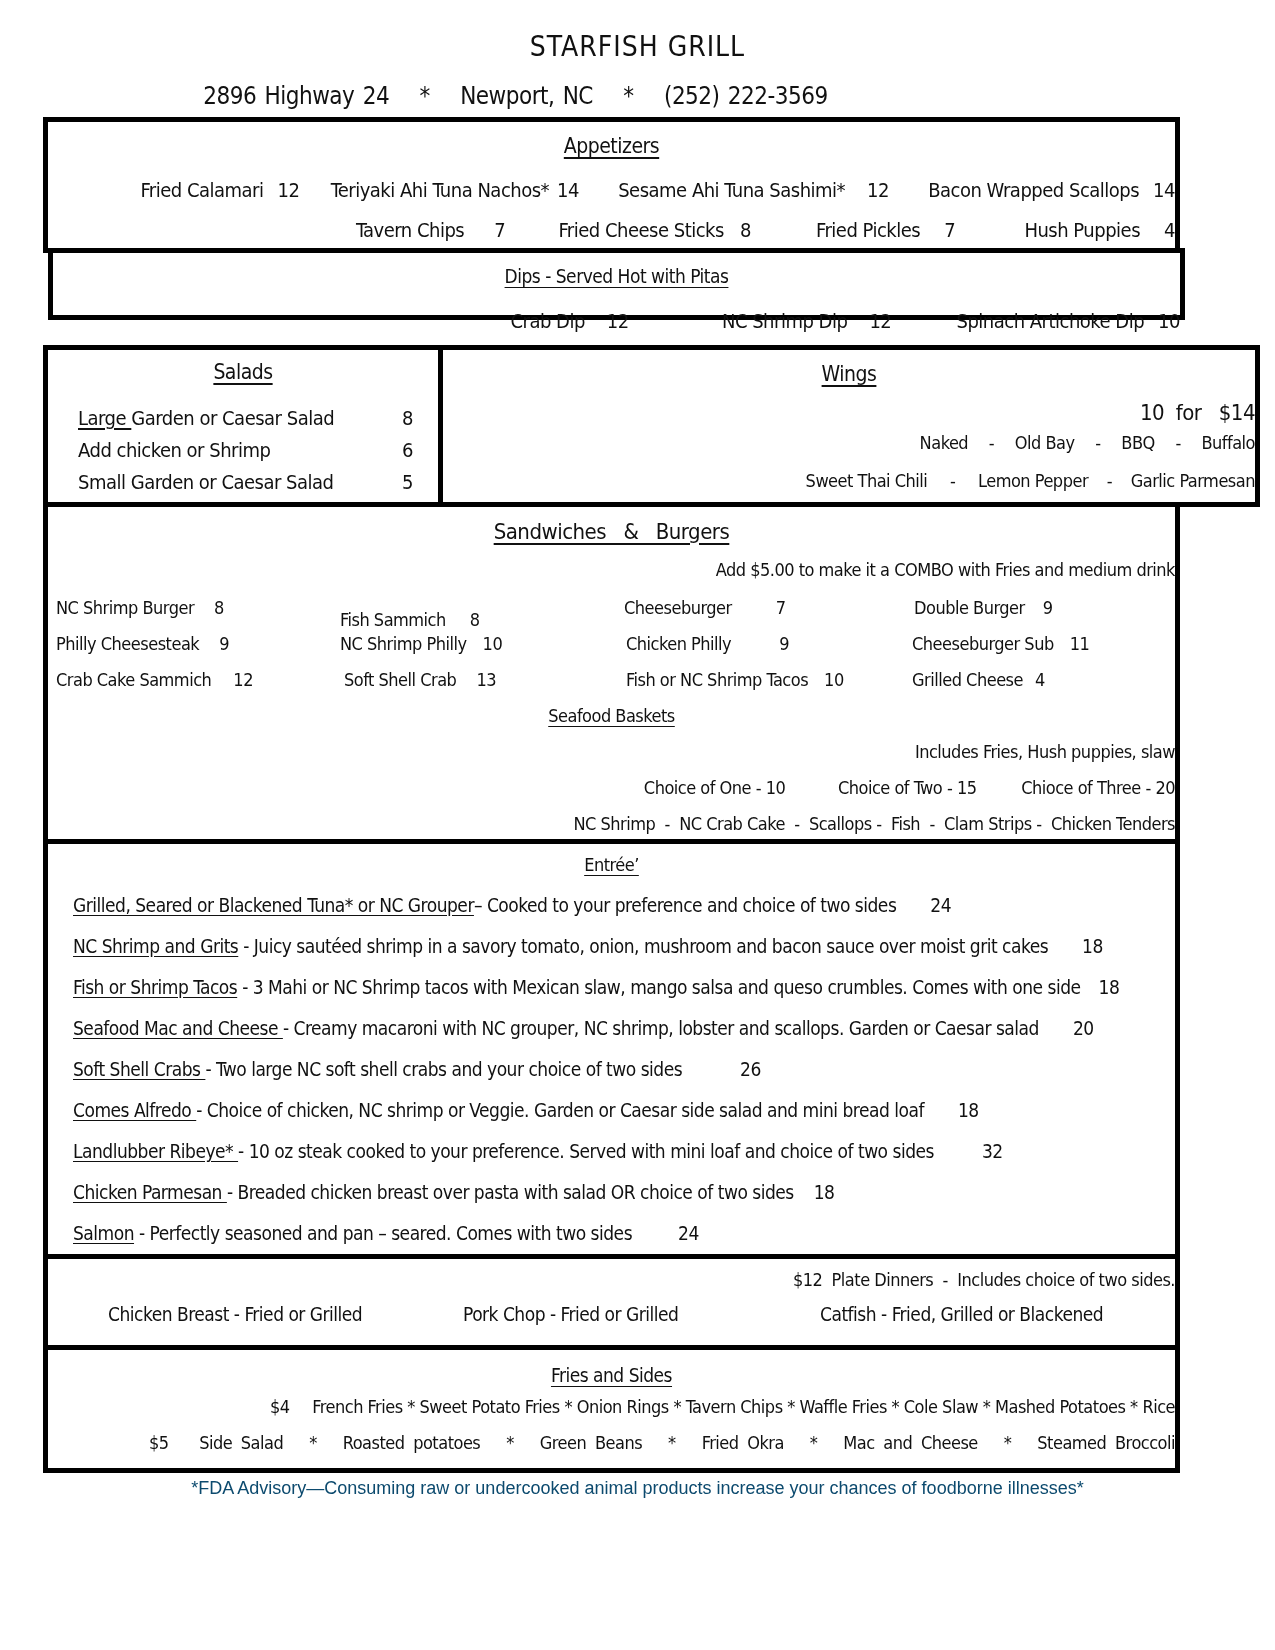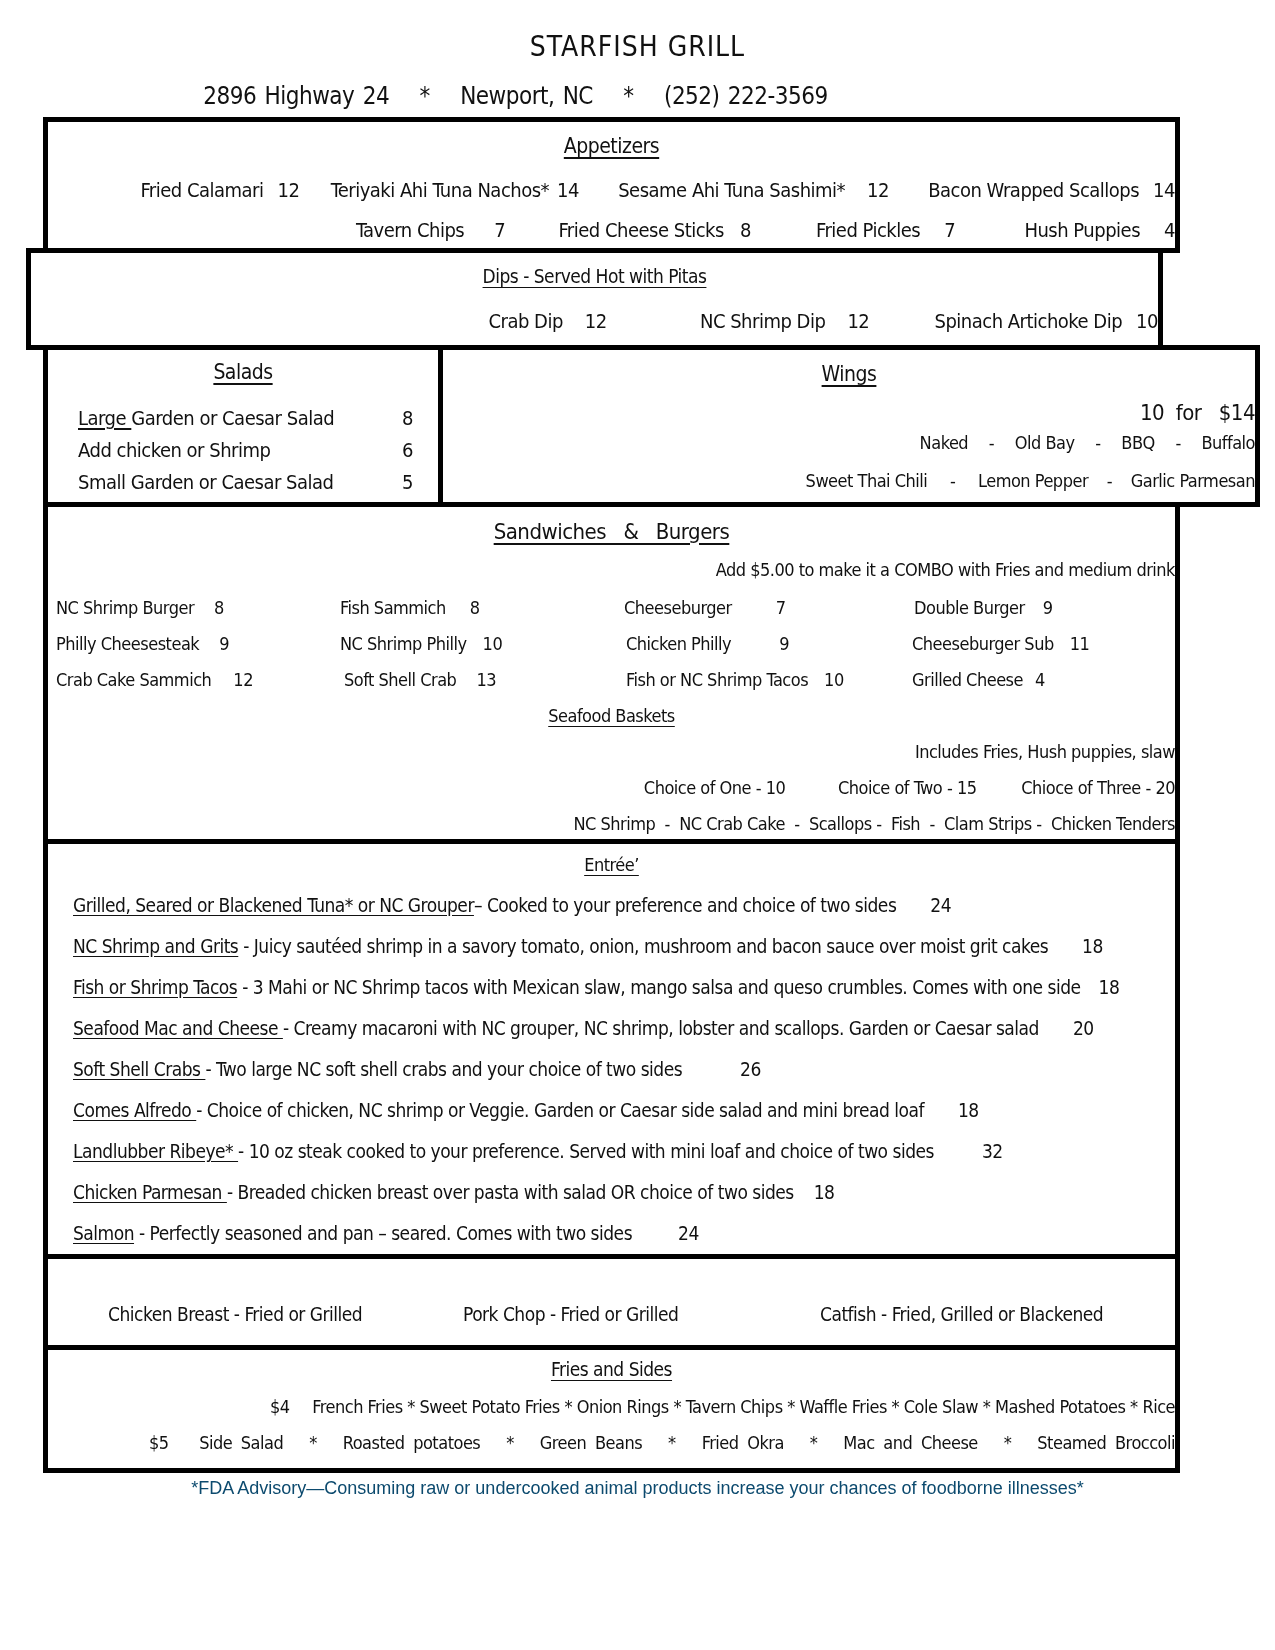--- a/index.html
+++ b/index.html
@@ -58,21 +58,21 @@
     <span class="item"><span>Bacon Wrapped Scallops</span><span class="price">14</span></span>
   </div>
   <div class="row centered" style="top:96px;">
     <span class="item" style="margin-right:48px;"><span>Tavern Chips</span><span class="price" style="margin-left:30px;">7</span></span>
     <span class="item" style="margin-right:60px;"><span>Fried Cheese Sticks</span><span class="price" style="margin-left:16px;">8</span></span>
     <span class="item" style="margin-right:64px;"><span>Fried Pickles</span><span class="price" style="margin-left:24px;">7</span></span>
     <span class="item"><span>Hush Puppies</span><span class="price" style="margin-left:24px;">4</span></span>
   </div>
 </div>
 
-<div class="box hand" style="left:26px; top:248px; width:1137px; height:102px;">
+<div class="box hand" style="left:48px; top:248px; width:1137px; height:72px;">
   <div class="heading" style="position:absolute; top:12px; left:0; right:0; font-size:19px;">Dips - Served Hot with Pitas</div>
   <div class="row centered" style="top:56px;">
     <span class="item" style="margin-right:88px;"><span>Crab Dip</span><span class="price" style="margin-left:22px;">12</span></span>
     <span class="item" style="margin-right:60px;"><span>NC Shrimp Dip</span><span class="price" style="margin-left:22px;">12</span></span>
     <span class="item"><span>Spinach Artichoke Dip</span><span class="price">10</span></span>
   </div>
 </div>
 
 <div class="box hand" style="left:43px; top:345px; width:400px; height:162px;">
   <div class="heading" style="position:absolute; top:10px; left:0; right:0;">Salads</div>
@@ -110,21 +110,21 @@
     <span>Garlic Parmesan</span>
   </div>
 </div>
 
 <div class="box hand" style="left:43px; top:502px; width:1137px; height:342px;">
   <div class="heading" style="position:absolute; top:12px; left:0; right:0; font-size:22px; white-space:pre;">Sandwiches   &amp;   Burgers</div>
   <div class="row centered" style="top:52px; font-size:18px;">Add $5.00 to make it a COMBO with Fries and medium drink</div>
 
   <div class="row" style="top:90px; left:8px; font-size:18px;">
     <span style="position:absolute; left:0;"><span>NC Shrimp Burger</span><span class="price" style="margin-left:20px;">8</span></span>
-    <span style="position:absolute; left:284px;"><span>Fish Sammich</span><span class="price" style="margin-left:24px;">8</span></span>
+    <span style="position:absolute; left:284px;margin-top:12px;"><span>Fish Sammich</span><span class="price" style="margin-left:24px;">8</span></span>
     <span style="position:absolute; left:568px;"><span>Cheeseburger</span><span class="price" style="margin-left:44px;">7</span></span>
     <span style="position:absolute; left:858px;text-align:center;"><span>Double Burger</span><span class="price" style="margin-left:18px;">9</span></span>
   </div>
   <div class="row" style="top:126px; left:8px; font-size:18px;">
     <span style="position:absolute; left:0;"><span>Philly Cheesesteak</span><span class="price" style="margin-left:20px;">9</span></span>
     <span style="position:absolute; left:284px;"><span>NC Shrimp Philly</span><span class="price" style="margin-left:16px;">10</span></span>
     <span style="position:absolute; left:570px;"><span>Chicken Philly</span><span class="price" style="margin-left:48px;">9</span></span>
     <span style="position:absolute; left:856px;"><span>Cheeseburger Sub</span><span class="price" style="margin-left:16px;">11</span></span>
   </div>
   <div class="row" style="top:162px; left:8px; font-size:18px;">
@@ -158,27 +158,28 @@
   <div class="entree" style="top:132px;"><span class="u">Fish or Shrimp Tacos</span><span> - 3 Mahi or NC Shrimp tacos with Mexican slaw, mango salsa and queso crumbles. Comes with one side</span><span class="eprice" style="margin-left:18px;">18</span></div>
   <div class="entree" style="top:173px;"><span class="u">Seafood Mac and Cheese </span><span> -  Creamy macaroni with NC grouper, NC shrimp, lobster and scallops.   Garden or Caesar salad</span><span class="eprice">20</span></div>
   <div class="entree" style="top:214px;"><span class="u">Soft Shell Crabs </span><span> -  Two large NC soft shell crabs and your choice of two sides</span><span class="eprice" style="margin-left:58px;">26</span></div>
   <div class="entree" style="top:255px;"><span class="u">Comes Alfredo </span><span> - Choice of chicken, NC shrimp or Veggie.  Garden or Caesar side salad and mini bread loaf</span><span class="eprice">18</span></div>
   <div class="entree" style="top:296px;"><span class="u">Landlubber Ribeye* </span><span> -  10 oz steak cooked to your preference. Served with mini loaf and choice of two sides</span><span class="eprice" style="margin-left:48px;">32</span></div>
   <div class="entree" style="top:337px;"><span class="u">Chicken Parmesan </span><span> -  Breaded chicken breast over pasta with salad OR choice of two sides</span><span class="eprice" style="margin-left:20px;">18</span></div>
   <div class="entree" style="top:378px;"><span class="u">Salmon</span><span> - Perfectly seasoned and pan – seared. Comes with two sides</span><span class="eprice" style="margin-left:46px;">24</span></div>
 </div>
 
 <div class="box hand" style="left:43px; top:1254px; width:1137px; height:96px;">
+  <div class="row centered" style="top:10px; font-size:18px; white-space:pre;">$12  Plate Dinners  -  Includes choice of two sides.</div>
   <div class="row" style="top:44px; left:60px; font-size:19px;">Chicken Breast - Fried or Grilled</div>
   <div class="row" style="top:44px; left:415px; font-size:19px;">Pork Chop - Fried or Grilled</div>
   <div class="row" style="top:44px; left:772px; font-size:19px;">Catfish - Fried, Grilled or Blackened</div>
 </div>
 
 <div class="box hand" style="left:43px; top:1345px; width:1137px; height:128px;">
-  <div class="heading" style="position:absolute; top:8px; left:0; right:0; font-size:19px;">Fries and Sides</div>
+  <div class="heading" style="position:absolute; top:14px; left:0; right:0; font-size:19px;">Fries and Sides</div>
   <div class="row centered" style="top:46px; font-size:18px;">
     <span style="margin-right:18px;">$4</span>
     <span>French Fries</span> <span>*</span>
     <span>Sweet Potato Fries</span> <span>*</span>
     <span>Onion Rings</span> <span>*</span>
     <span>Tavern Chips</span> <span>*</span>
     <span>Waffle Fries</span> <span>*</span>
     <span>Cole Slaw</span> <span>*</span>
     <span>Mashed Potatoes</span> <span>*</span>
     <span>Rice</span>

